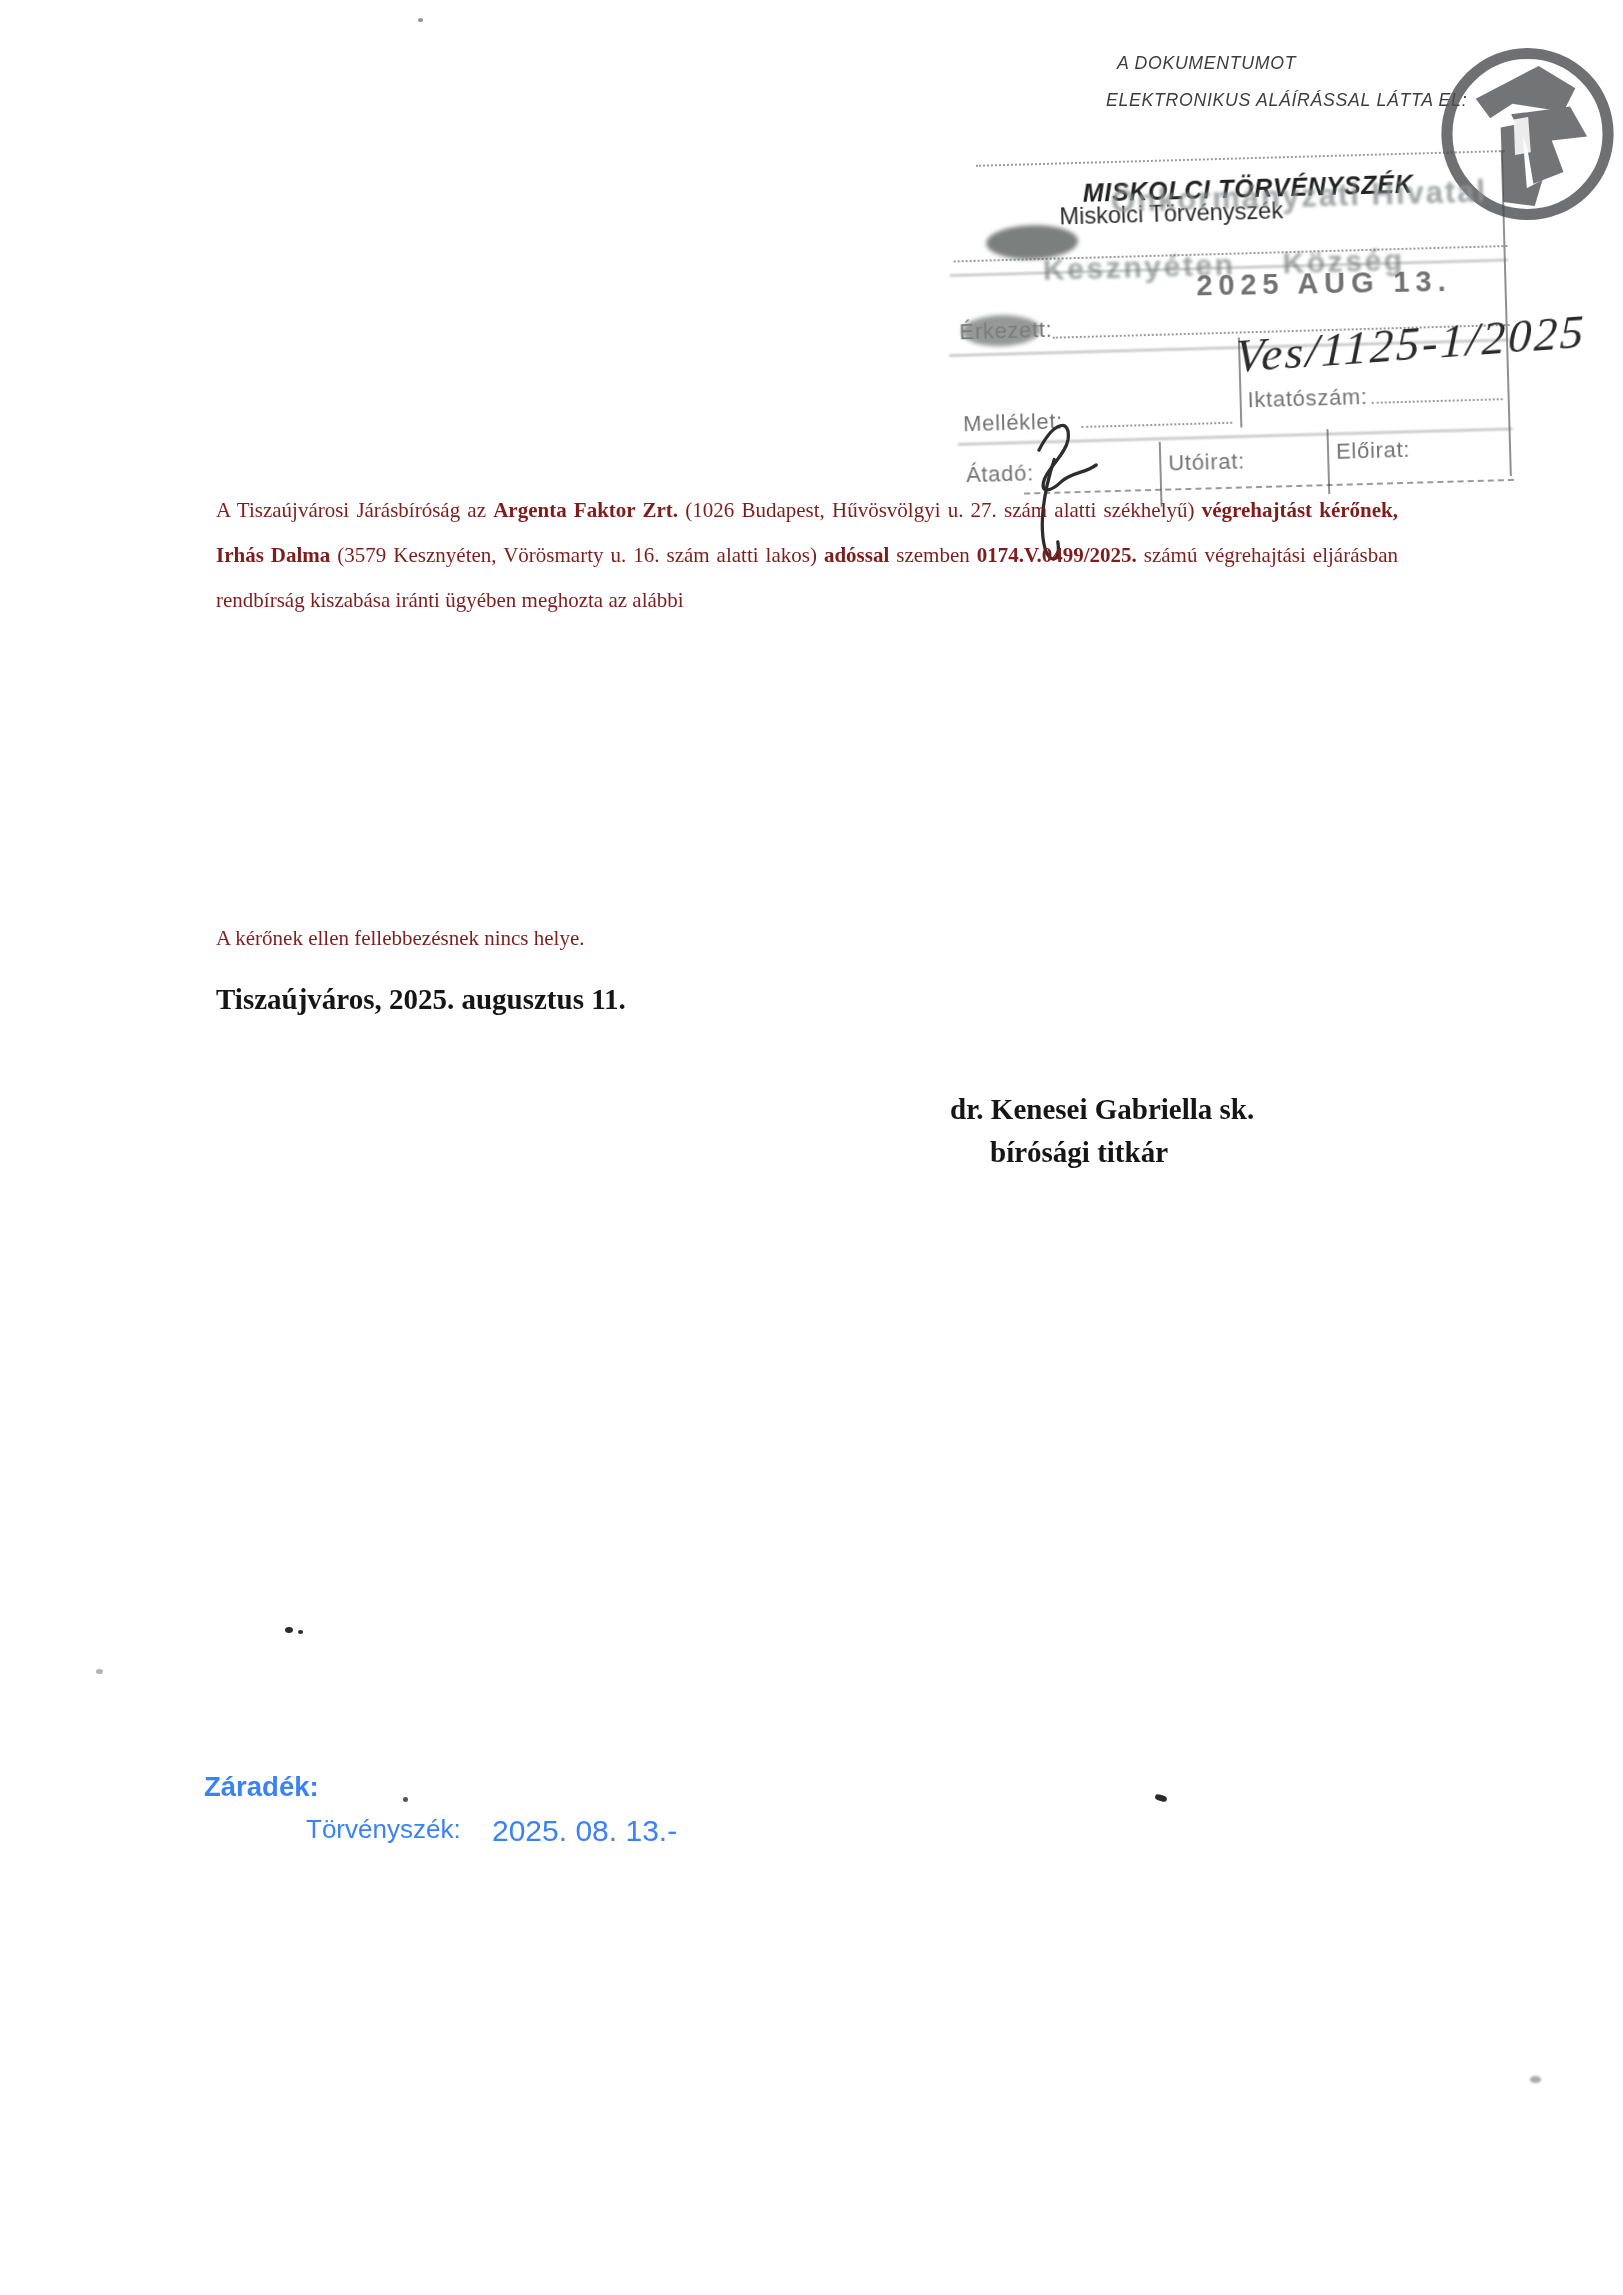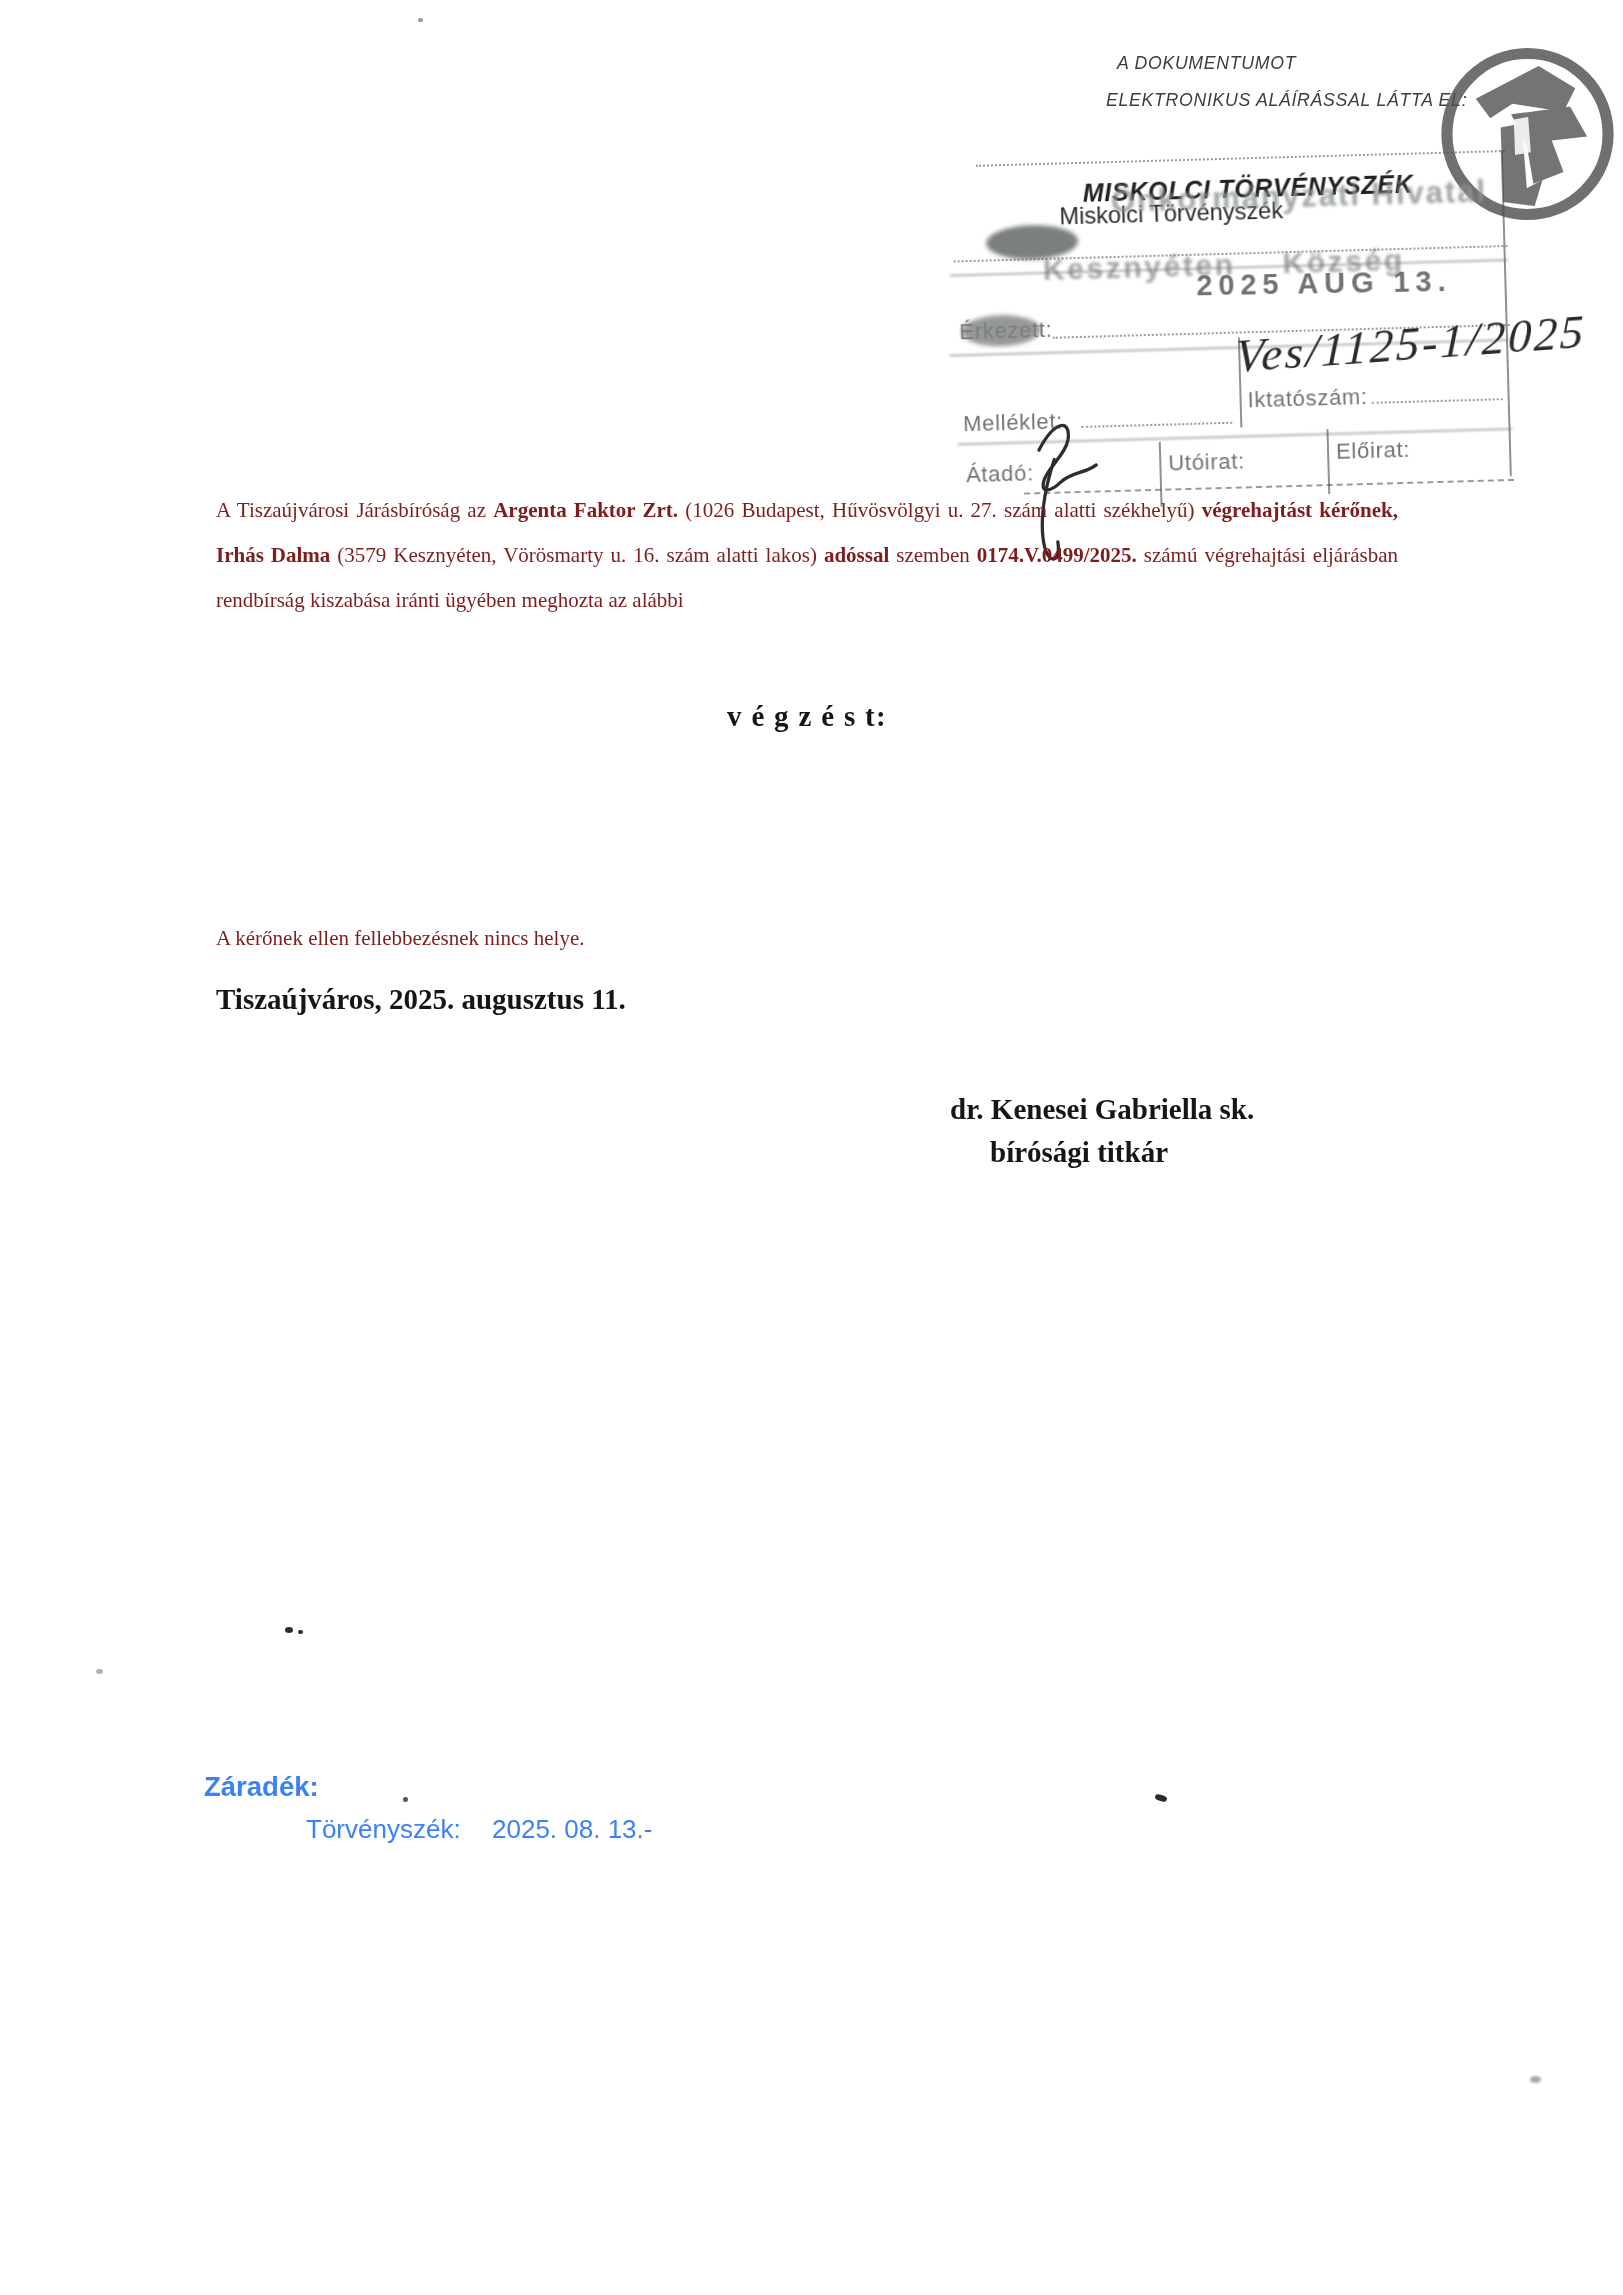--- a/index.html
+++ b/index.html
@@ -140,33 +140,32 @@
 
     <svg style="position:absolute;left:52px;top:262px;width:157px;height:157px;overflow:visible" viewBox="0 0 240 240">
       <path d="M55,55 C80,10 105,8 100,40 C96,62 70,80 62,100 C54,122 70,120 88,104 C104,90 126,92 142,80" fill="none" stroke="#2d2d2d" stroke-width="5" stroke-linecap="round"></path>
       <path d="M78,70 C60,120 52,170 60,205 C66,230 84,228 80,196" fill="none" stroke="#2d2d2d" stroke-width="5" stroke-linecap="round"></path>
     </svg>
   </div>
 
 
   <div class="para" style="top:488px"><span>A Tiszaújvárosi Járásbíróság az </span><span class="b">Argenta Faktor Zrt.</span><span> (1026 Budapest, Hűvösvölgyi u. 27. szám alatti székhelyű) </span><span class="b">végrehajtást kérőnek, Irhás Dalma</span><span> (3579 Kesznyéten, Vörösmarty u. 16. szám alatti lakos) </span><span class="b">adóssal</span><span> szemben </span><span class="b">0174.V.0499/2025.</span><span> számú végrehajtási eljárásban rendbírság kiszabása iránti ügyében meghozta az alábbi</span></div>
 
-  <div class="center-line" style="top:700px">v é g z é s t:</div>
 
 
   <div class="para" style="top:916px">A kérőnek ellen fellebbezésnek nincs helye.</div>
 
   <div class="sign-line" style="left:216px;top:983px">Tiszaújváros, 2025. augusztus 11.</div>
 
   <div class="sign-line" style="left:950px;top:1093px">dr. Kenesei Gabriella sk.</div>
   <div class="sign-line" style="left:990px;top:1136px">bírósági titkár</div>
 
   <div class="foot" style="left:204px;top:1771px;font-size:27.5px;font-weight:bold">Záradék:</div>
   <div class="foot" style="left:306px;top:1814px;font-size:26px">Törvényszék:</div>
-  <div class="foot" style="left:492px;top:1814px;font-size:26px">2025. 08. 13.-</div>
+  <div class="foot" style="left:492px;top:1814px;font-size:30px">2025. 08. 13.-</div>
 
   <div class="speck" style="left:418px;top:18.3px;width:5.2px;height:3.9px;opacity:.5"></div>
   <div class="speck" style="left:285px;top:1627px;width:7.9px;height:5.9px"></div>
   <div class="speck" style="left:298px;top:1630px;width:4.6px;height:3.9px"></div>
   <div class="speck" style="left:96px;top:1669px;width:6.5px;height:5.2px;opacity:.35;filter:blur(0.7px)"></div>
   <div class="speck" style="left:403px;top:1797px;width:4.6px;height:4.6px;opacity:.8"></div>
   <div class="speck" style="left:1155px;top:1795px;width:11.8px;height:5.9px;border-radius:40%;transform:rotate(18deg)"></div>
   <div class="speck" style="left:1530px;top:2076px;width:10.5px;height:6.5px;opacity:.4;filter:blur(1px)"></div>
 
 </div>

